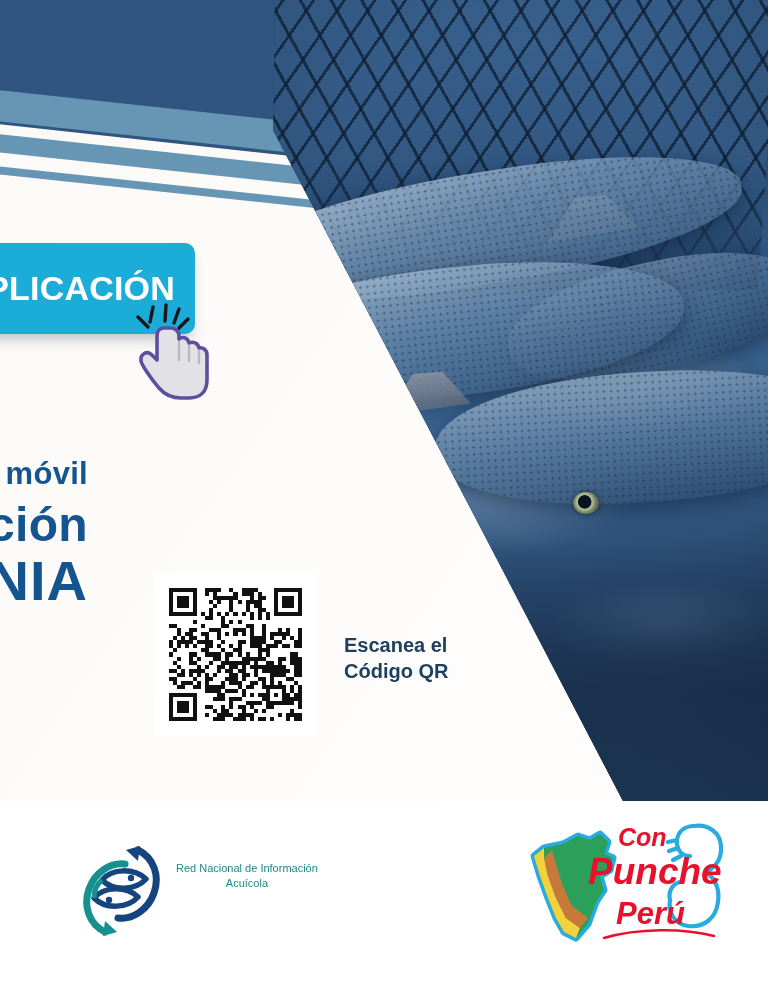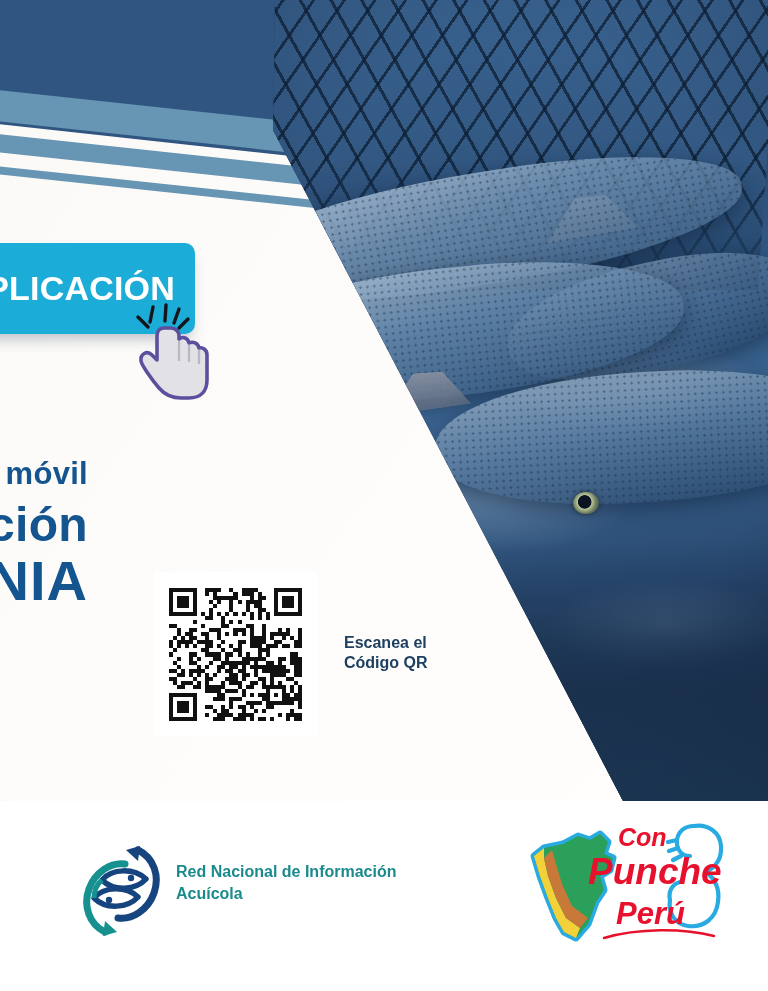--- a/index.html
+++ b/index.html
@@ -144,34 +144,35 @@
   
   .qr-card{
     position:absolute; left:154px; top:572px; width:163px; height:164px;
     background:#ffffff;
     display:flex; align-items:center; justify-content:center;
   }
   .qr-card svg{ display:block; }
 
   .qr-text{
     position:absolute; left:344px; top:633px;
-    color:#1d4060; font-weight:700; font-size:16px; line-height:1.28;
+    color:#1d4060; font-weight:700; font-size:20px; line-height:1.28;
     white-space:pre-line;
   }
 
   
   #footer{
     position:absolute; left:0; top:801px; width:768px; height:190px;
     background:#ffffff;
   }
   .rnia-logo{ position:absolute; left:78px; top:35px; width:86px; height:110px; }
   .rnia-text{
     position:absolute; left:176px; top:60px;
-    color:#1b8a8c; font-weight:700; font-size:16px; line-height:1.35;
+    color:#1b8a8c; font-weight:400; font-size:11px; line-height:1.35;
     white-space:pre-line;
+    text-align:center;
   }
   .punche{ position:absolute; left:518px; top:5px; width:222px; height:150px; }
 </style>
 </head>
 <body>
 
 <div id="card">
 
   <div class="navy-band"></div>
   <div class="navy-band b2"></div>

